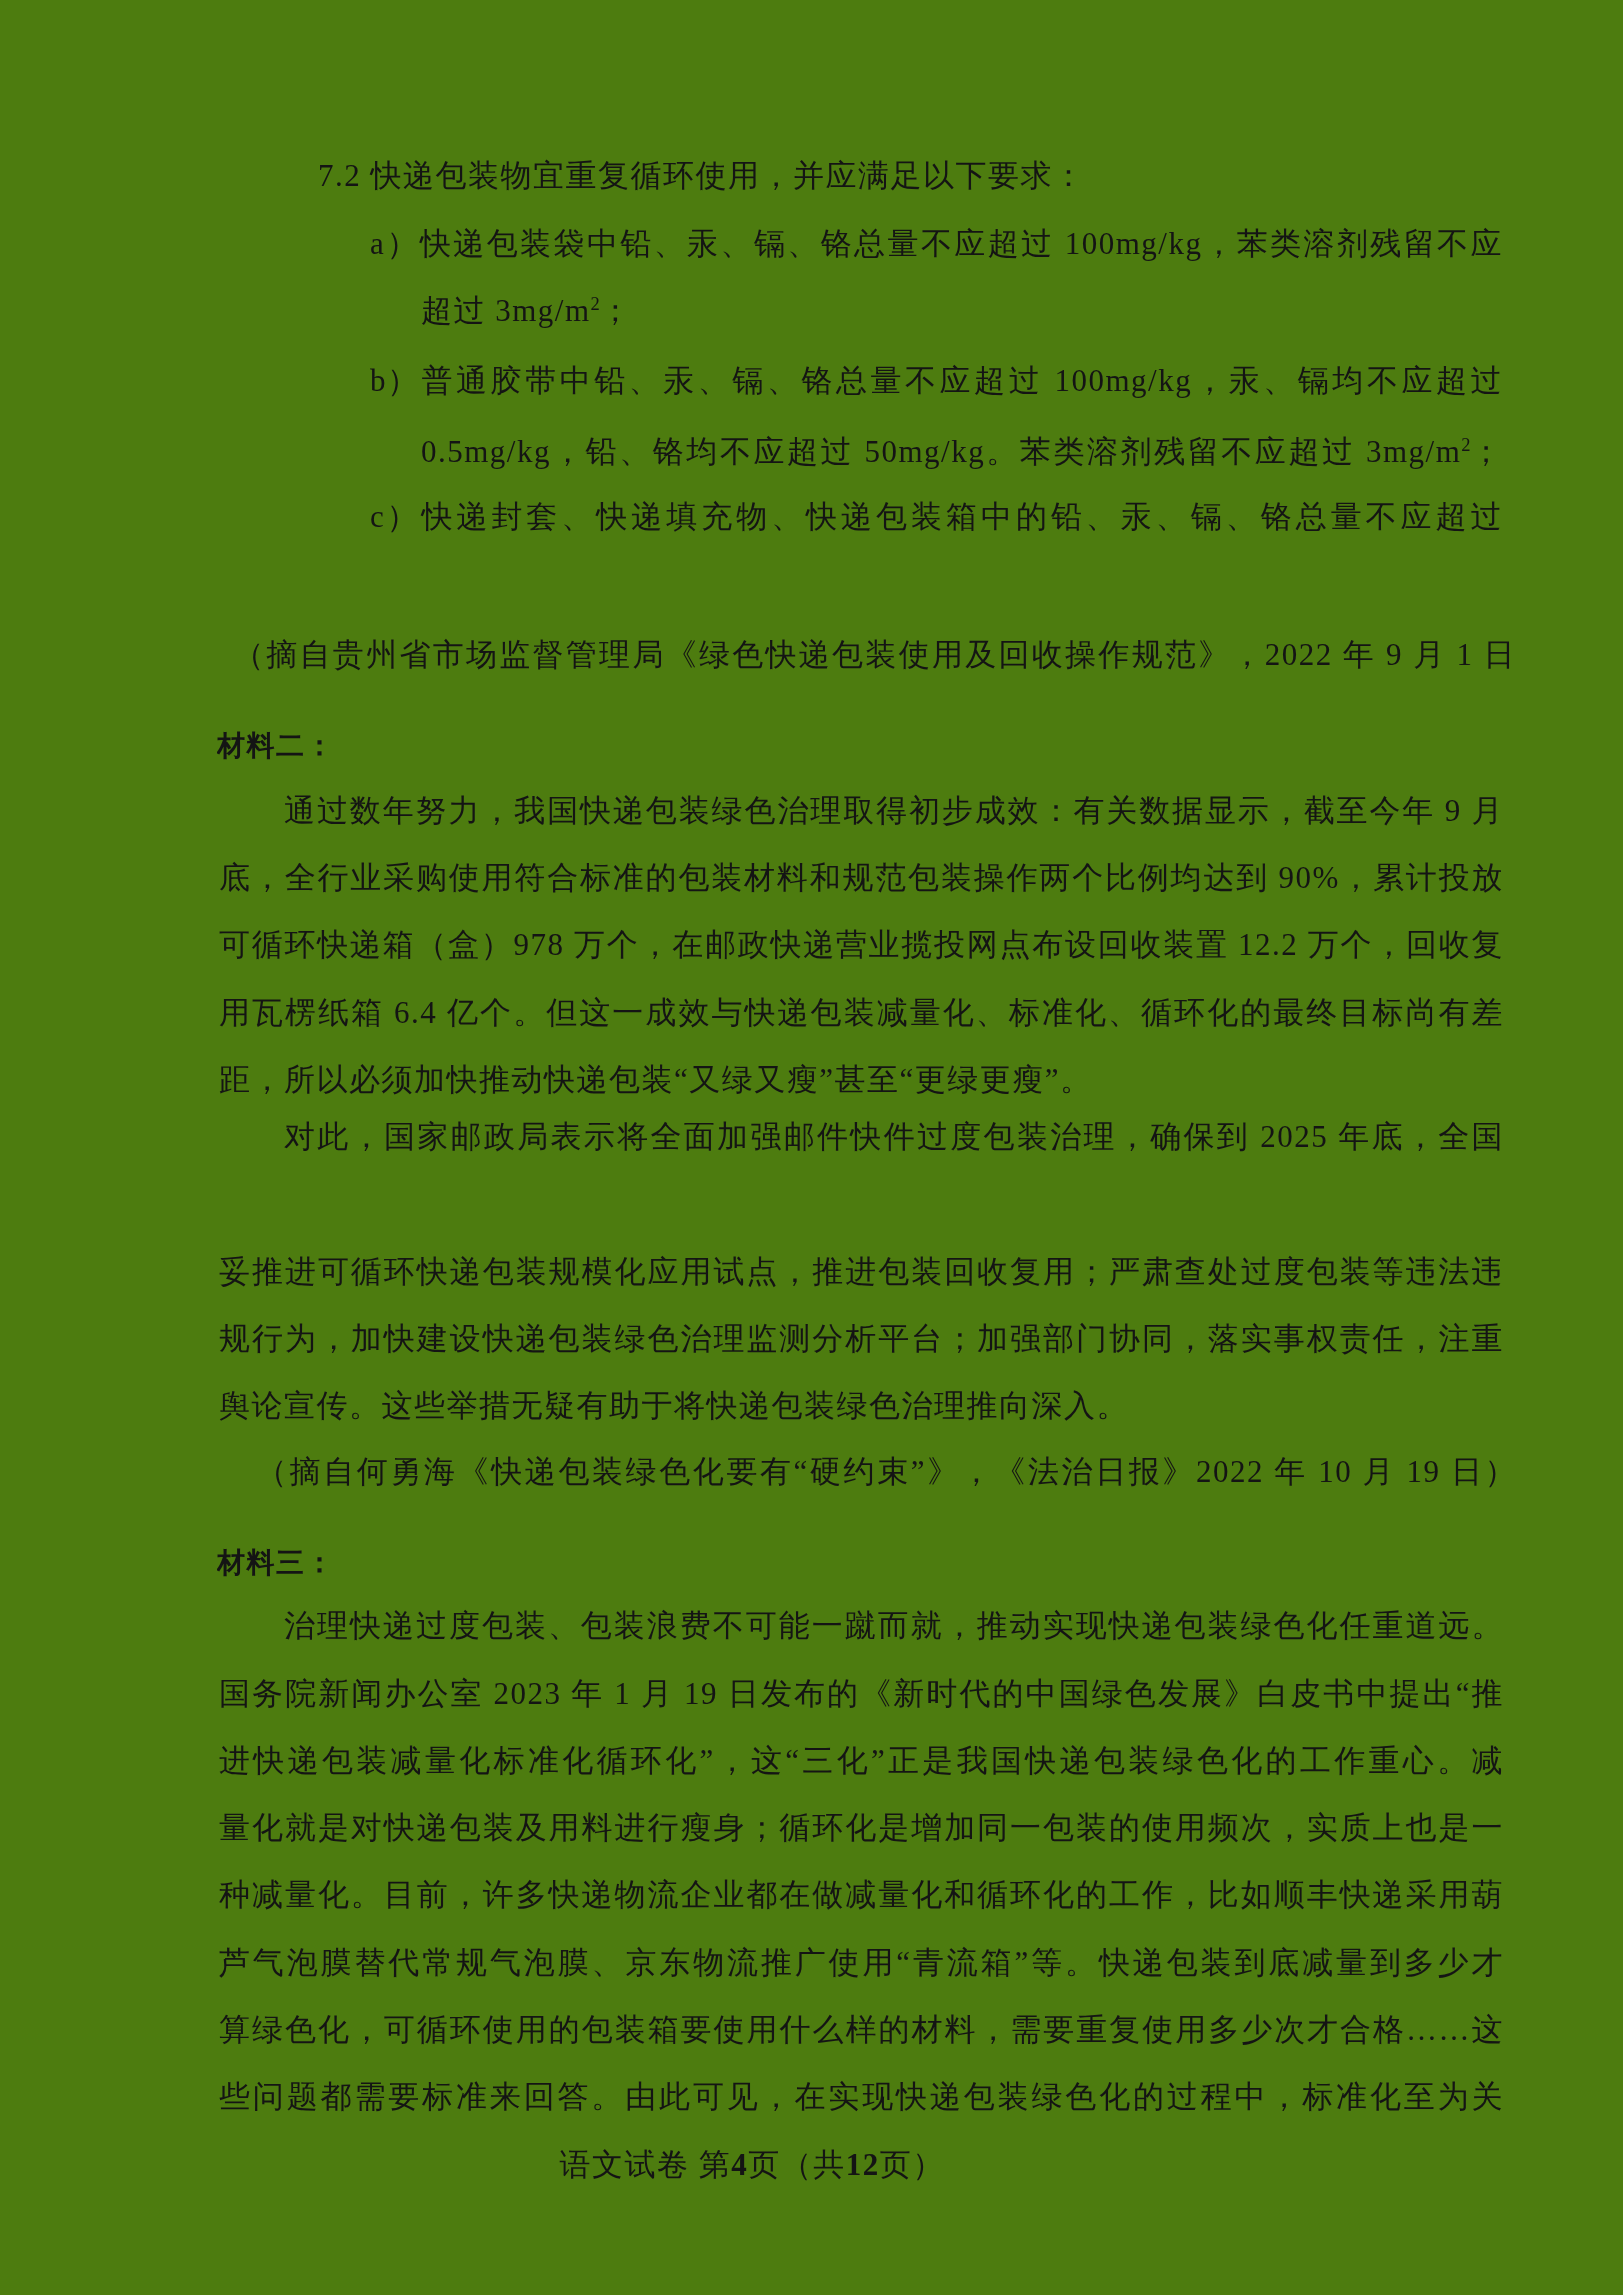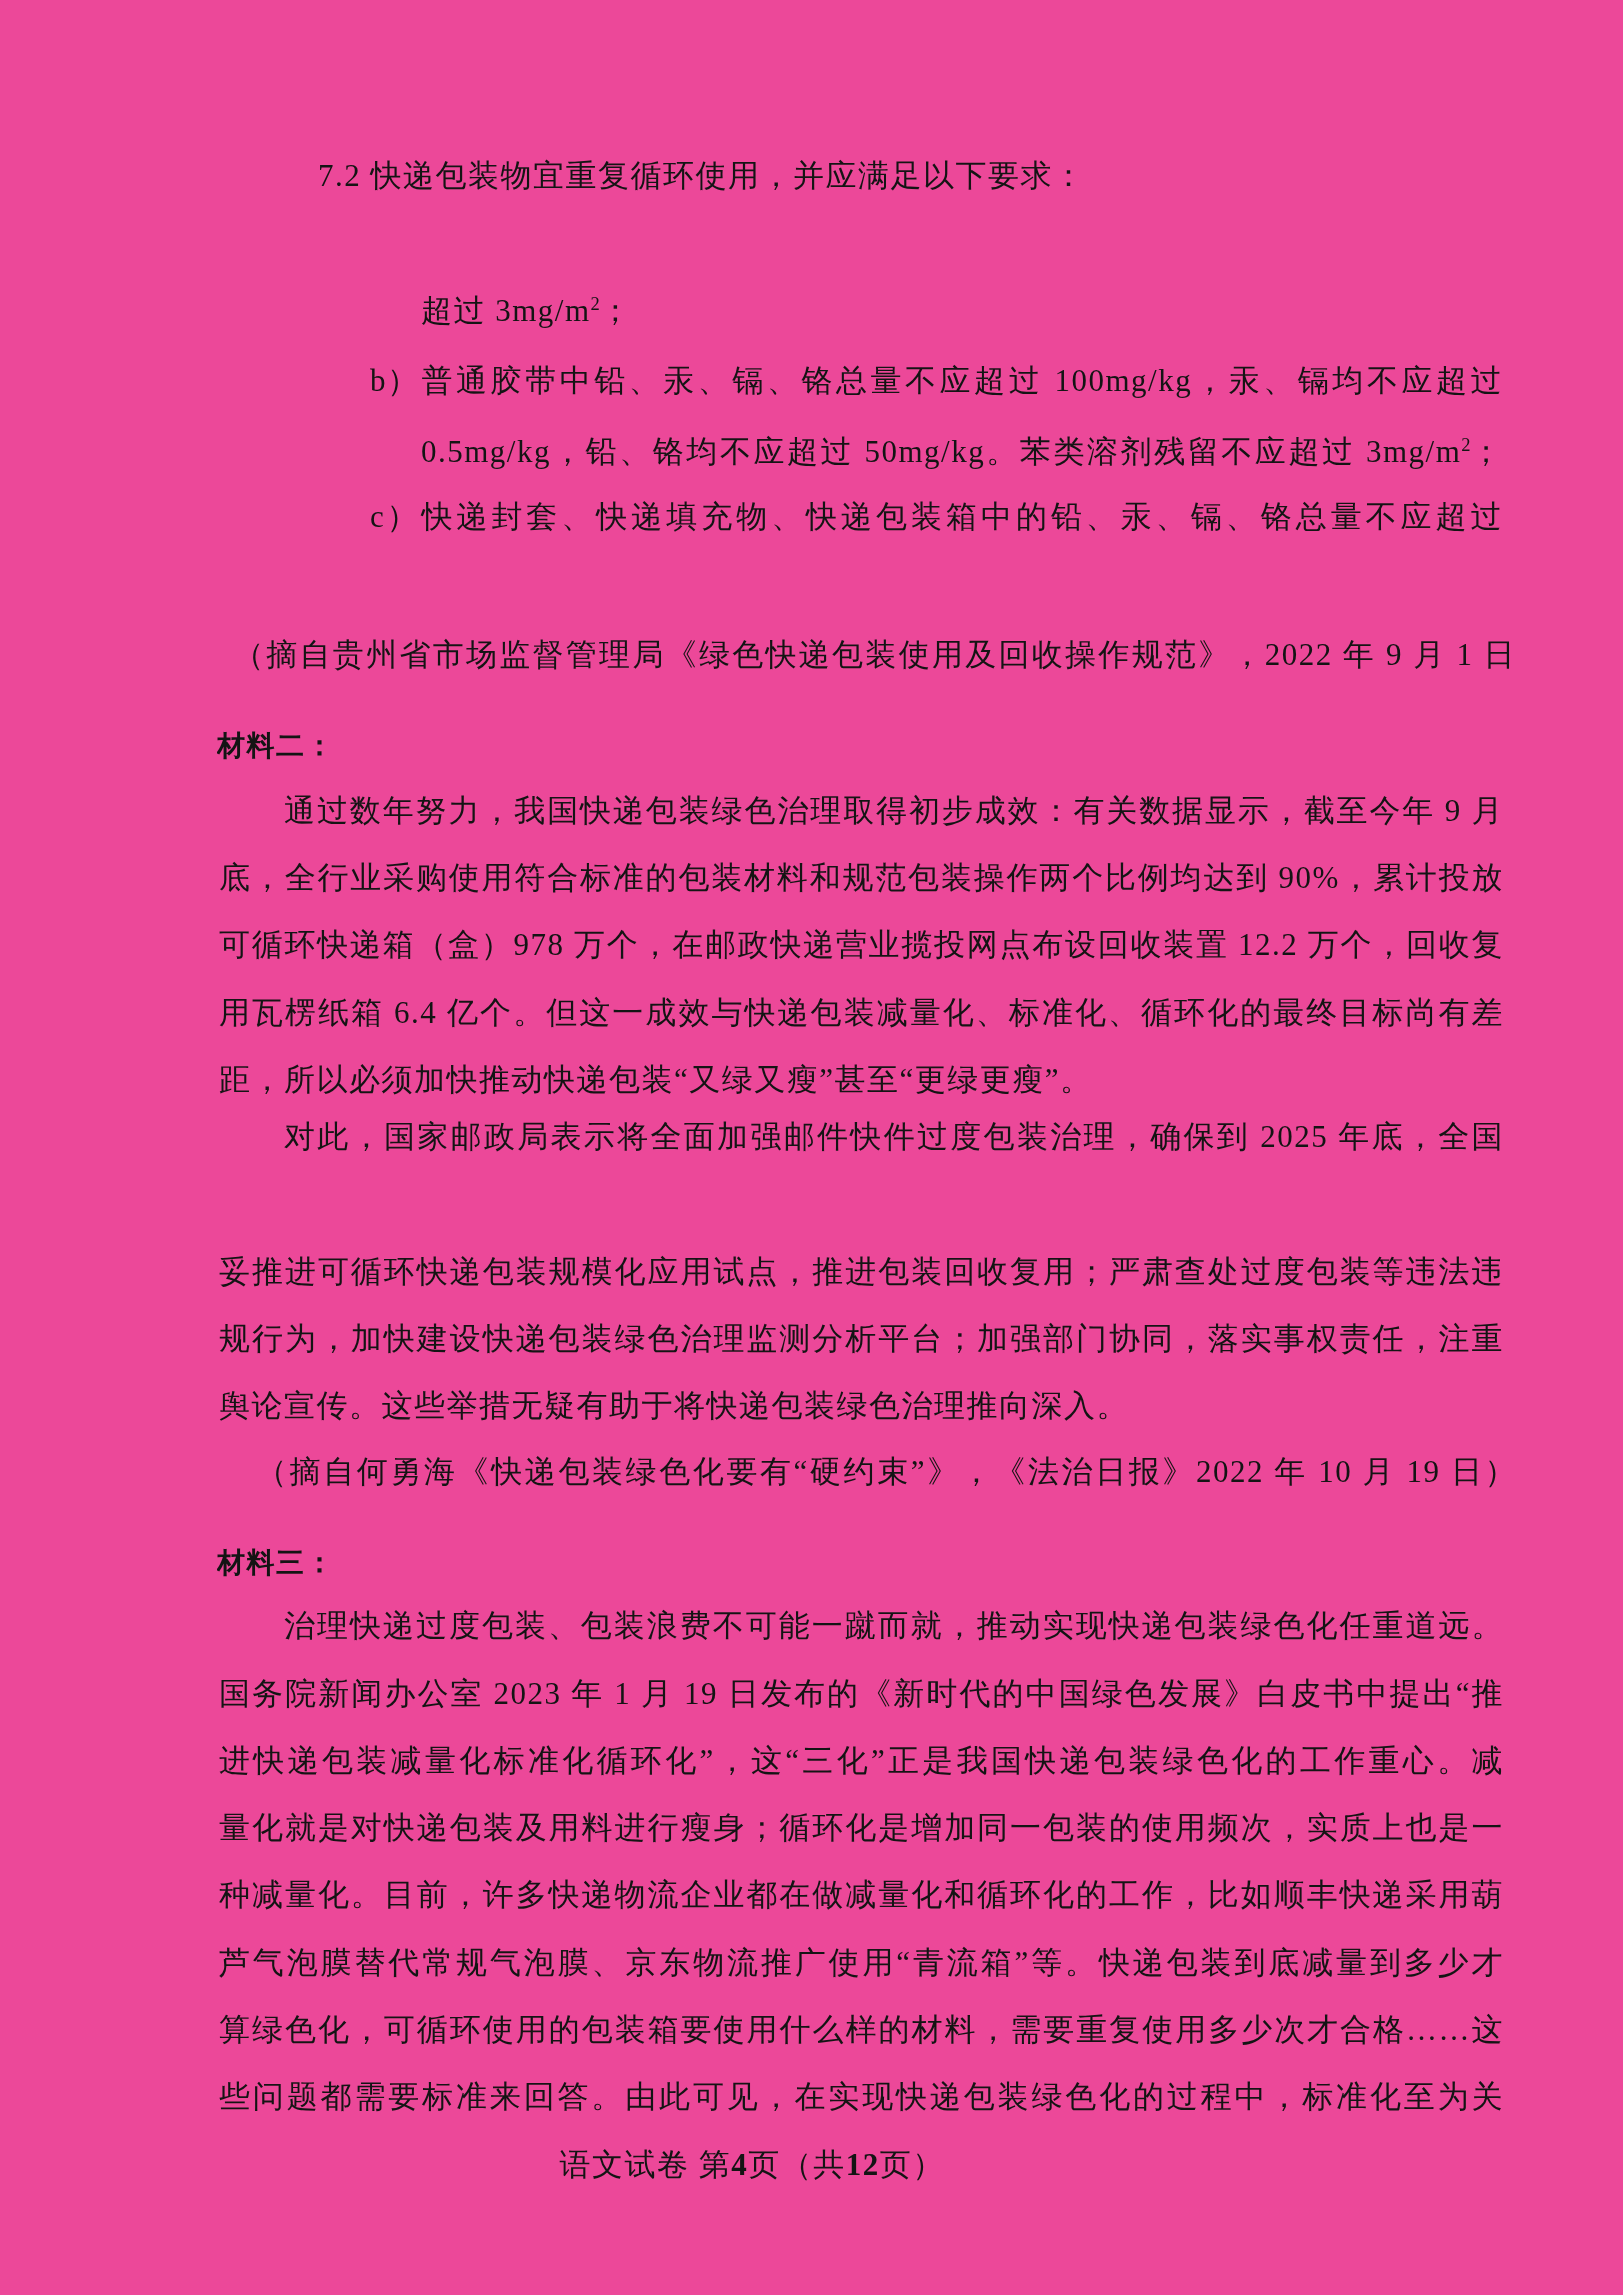--- a/index.html
+++ b/index.html
@@ -1,19 +1,19 @@
 <!DOCTYPE html>
 <html style="font-size:12.4px"><head>
 <meta charset="utf-8">
 <style>
   html,body{margin:0;padding:0;background:#e8e8e8;}
   .page{
     position:relative;
     width:1623px;height:2295px;
-    background:#ec4899;
+    background:#4d7c0f;
     color:#141414;
     font-family:"Liberation Serif","DejaVu Serif",serif;
     overflow:hidden;
   }
   .line{
     position:absolute;
     left:219px;width:1285px;
     font-size:31px;line-height:42px;height:43px;
     letter-spacing:1.5px;
     text-align:justify;text-align-last:justify;
@@ -42,20 +42,21 @@
   }
   .footer b{font-weight:700;}
 </style>
 </head>
 <body>
 
 <div class="page">
 
   <div class="line clause flush" style="top:155px">7.2 快递包装物宜重复循环使用，并应满足以下要求：</div>
 
+  <div class="line item" style="top:223px"><span class="item-label">a）</span><span>快递包装袋中铅、汞、镉、铬总量不应超过 100mg/kg，苯类溶剂残留不应</span></div>
   <div class="line cont flush" style="top:290px"><span>超过 3mg/m</span><sup>2</sup><span>；</span></div>
 
   <div class="line item" style="top:360px"><span class="item-label">b）</span><span>普通胶带中铅、汞、镉、铬总量不应超过 100mg/kg，汞、镉均不应超过</span></div>
   <div class="line cont" style="top:431px"><span>0.5mg/kg，铅、铬均不应超过 50mg/kg。苯类溶剂残留不应超过 3mg/m</span><sup>2</sup><span>；</span></div>
 
   <div class="line item" style="top:496px"><span class="item-label">c）</span><span>快递封套、快递填充物、快递包装箱中的铅、汞、镉、铬总量不应超过</span></div>
 
   <div class="line src1" style="top:634px">（摘自贵州省市场监督管理局《绿色快递包装使用及回收操作规范》，2022 年 9 月 1 日实施）</div>
 
   <div class="line heading" style="top:725px">材料二：</div>

